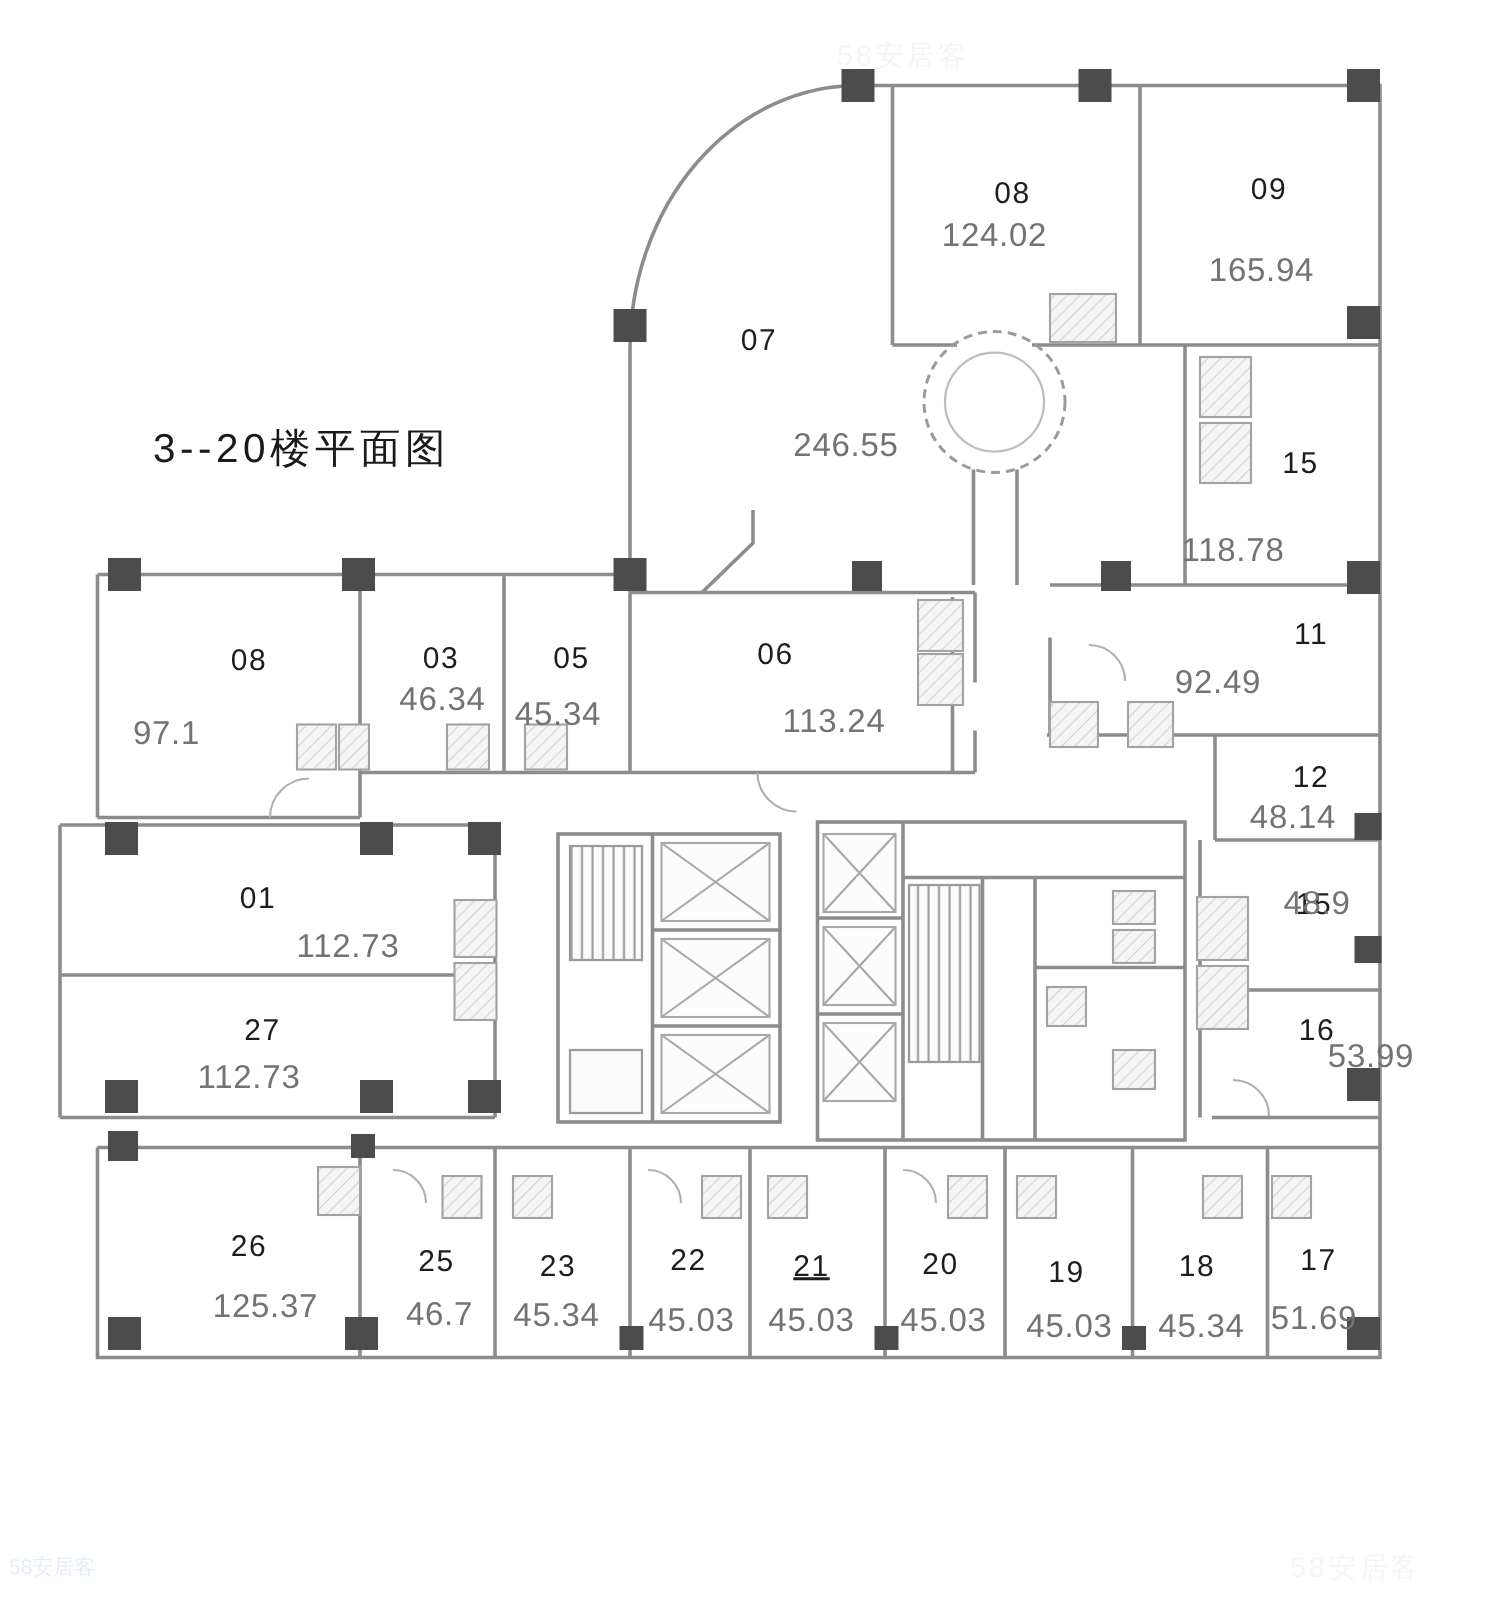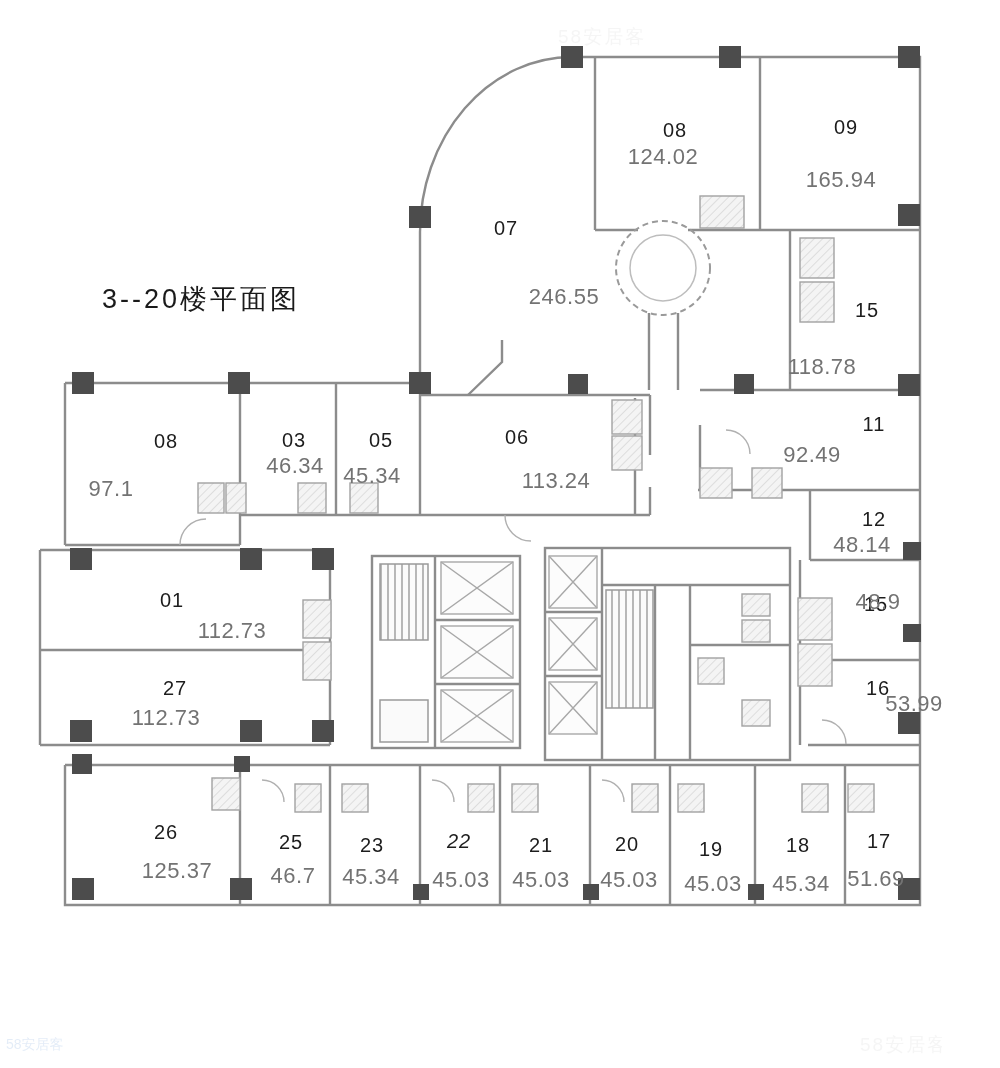--- a/index.html
+++ b/index.html
@@ -209,23 +209,23 @@
       <div class="room-num" style="left: 878px; top: 688px;">16</div>
       <div class="room-area" style="left: 880px; top: 704px; margin-left: 34px;">53.99</div>
       <div class="room-num" style="left: 879px; top: 841px;">17</div>
       <div class="room-area" style="left: 876px; top: 879px;">51.69</div>
       <div class="room-num" style="left: 798px; top: 845px;">18</div>
       <div class="room-area" style="left: 801px; top: 884px;">45.34</div>
       <div class="room-num" style="left: 711px; top: 849px;">19</div>
       <div class="room-area" style="left: 713px; top: 884px;">45.03</div>
       <div class="room-num" style="left: 627px; top: 844px;">20</div>
       <div class="room-area" style="left: 629px; top: 880px;">45.03</div>
-      <div class="room-num" style="left: 541px; top: 845px;">21</div>
+      <div class="room-num" style="left: 541px; top: 845px; text-decoration: underline;">21</div>
       <div class="room-area" style="left: 541px; top: 880px;">45.03</div>
-      <div class="room-num" style="left: 459px; top: 841px; font-style: italic;">22</div>
+      <div class="room-num" style="left: 459px; top: 841px;">22</div>
       <div class="room-area" style="left: 461px; top: 880px;">45.03</div>
       <div class="room-num" style="left: 372px; top: 845px;">23</div>
       <div class="room-area" style="left: 371px; top: 877px;">45.34</div>
       <div class="room-num" style="left: 291px; top: 842px;">25</div>
       <div class="room-area" style="left: 293px; top: 876px;">46.7</div>
       <div class="room-num" style="left: 166px; top: 832px;">26</div>
       <div class="room-area" style="left: 161px; top: 871px; margin-left: 16px;">125.37</div>
       <div class="room-num" style="left: 175px; top: 688px;">27</div>
       <div class="room-area" style="left: 166px; top: 718px;">112.73</div>
     </div>

